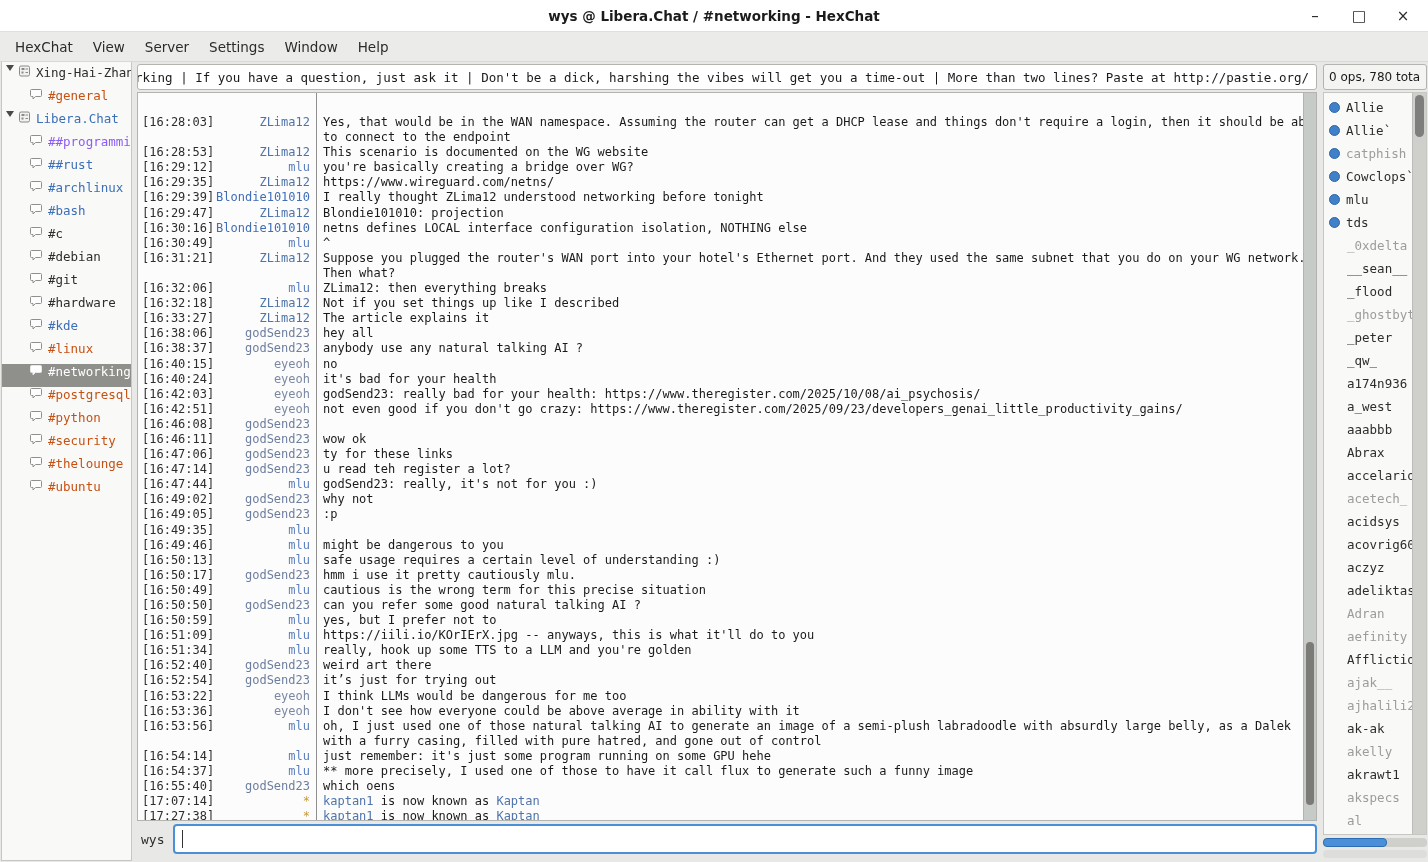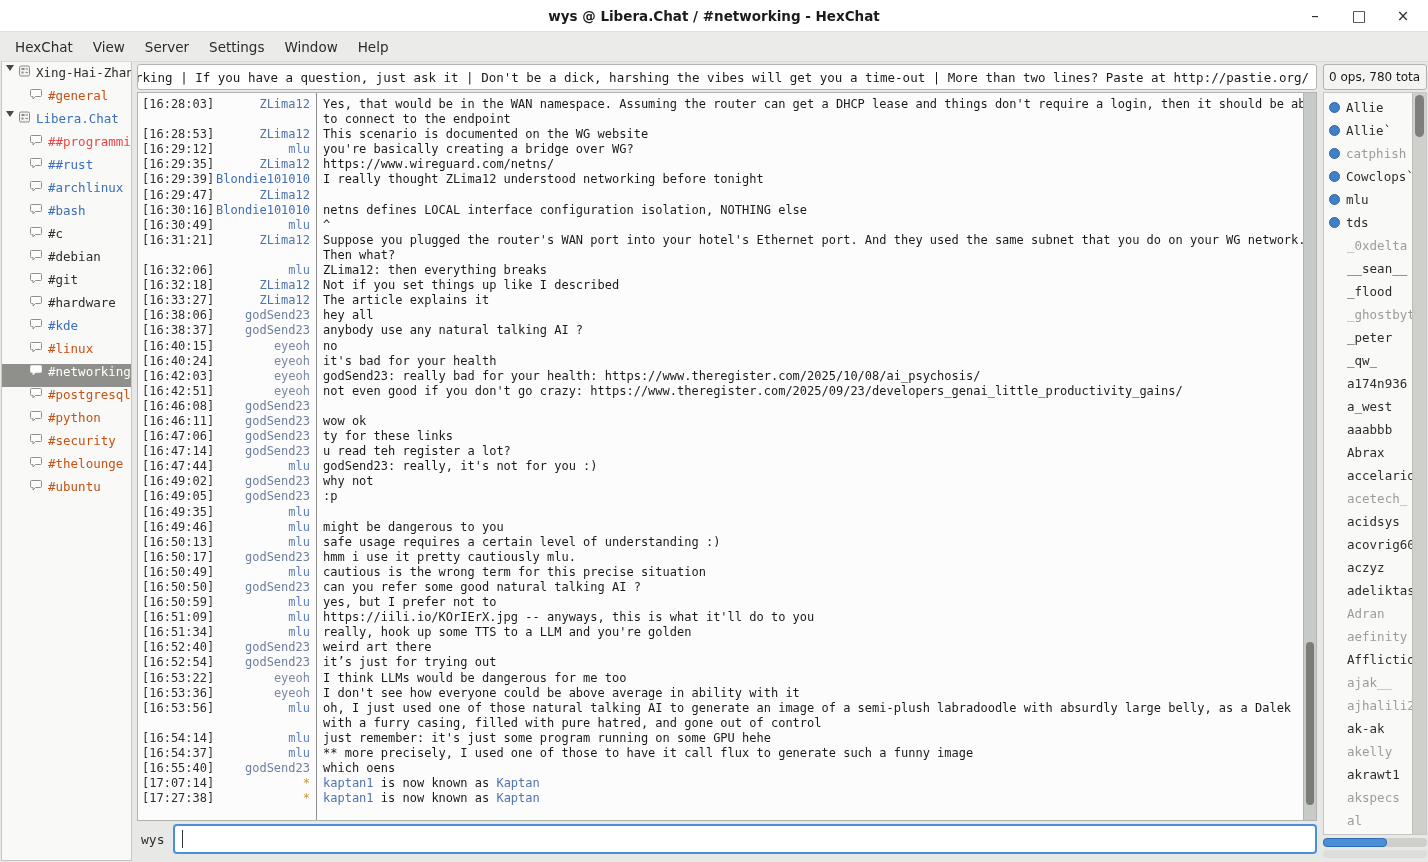--- a/index.html
+++ b/index.html
@@ -39,21 +39,21 @@
   .tree-label { overflow:hidden; }
 
   
   .mid { flex:1; min-width:0; display:flex; flex-direction:column; padding:2px 4px 0 5px; }
   .topic-box { height:26px; flex:none; background:#ffffff; border:1px solid #b3b3af;
     border-radius:3px; display:flex; align-items:center; justify-content:flex-end;
     padding:0 7px; overflow:hidden; white-space:pre;
     font-family:"DejaVu Sans Mono", monospace; font-size:12.5px; color:#1a1a1a; }
   .chat-area { flex:1; margin-top:2px; background:#fcfcfc; border:1px solid #b3b3af;
     position:relative; overflow:hidden; display:flex; }
-  .chat-lines { flex:1; min-width:0; padding:4px 0 0 4px; overflow:hidden;
+  .chat-lines { flex:1; min-width:0; padding:22px 0 0 4px; overflow:hidden;
     font-family:"DejaVu Sans Mono", monospace; font-size:12px; }
   .chat-row { display:flex; white-space:pre; height:15.1px; align-items:baseline; }
   .c-time { width:74px; flex:none; color:#2d2d2d; }
   .c-nick { width:100px; flex:none; text-align:right; padding-right:6px; overflow:hidden; }
   .c-msg { flex:1; min-width:0; overflow:hidden; padding-left:7px; color:#1a1a1a; }
   .vsep { position:absolute; left:178px; top:0; bottom:0; width:1px; background:#8f8f8d; }
   .chat-scroll { width:13px; flex:none; background:#c7cbc7; border-left:1px solid #b3b3af;
     position:relative; }
   .chat-thumb { position:absolute; left:2px; right:2px; top:75.5%; height:22.5%;
     background:#7b7b78; border-radius:6px; }
@@ -125,21 +125,21 @@
           </svg></span><span class="tree-label" style="color: rgb(199, 81, 19);">#general</span></div>
       <div class="tree-row server"><div class="expander"></div><span class="tree-ico"><svg width="13" height="13" viewBox="0 0 13 13">
             <rect x="1.5" y="1" width="10" height="10" rx="1.5" fill="#f2f2f0" stroke="#8a8a88"></rect>
             <rect x="3.5" y="3" width="3" height="2" fill="#8a8a88"></rect>
             <rect x="3.5" y="6.5" width="2" height="2" fill="#8a8a88"></rect>
             <line x1="7.5" y1="4" x2="10" y2="4" stroke="#8a8a88"></line>
             <line x1="7.5" y1="7.5" x2="10" y2="7.5" stroke="#8a8a88"></line>
           </svg></span><span class="tree-label" style="color: rgb(60, 111, 184);">Libera.Chat</span></div>
       <div class="tree-row channel"><span class="tree-ico"><svg width="14" height="13" viewBox="0 0 14 13">
             <path d="M2.5 1.5h9a1 1 0 0 1 1 1v5a1 1 0 0 1-1 1h-5l-2.5 2.5v-2.5h-1.5a1 1 0 0 1-1-1v-5a1 1 0 0 1 1-1z" fill="#fdfdfd" stroke="#8f8f8d"></path>
-          </svg></span><span class="tree-label" style="color: #ef4444;">##programmi</span></div>
+          </svg></span><span class="tree-label" style="color: #8b5cf6;">##programmi</span></div>
       <div class="tree-row channel"><span class="tree-ico"><svg width="14" height="13" viewBox="0 0 14 13">
             <path d="M2.5 1.5h9a1 1 0 0 1 1 1v5a1 1 0 0 1-1 1h-5l-2.5 2.5v-2.5h-1.5a1 1 0 0 1-1-1v-5a1 1 0 0 1 1-1z" fill="#fdfdfd" stroke="#8f8f8d"></path>
           </svg></span><span class="tree-label" style="color: rgb(60, 111, 184);">##rust</span></div>
       <div class="tree-row channel"><span class="tree-ico"><svg width="14" height="13" viewBox="0 0 14 13">
             <path d="M2.5 1.5h9a1 1 0 0 1 1 1v5a1 1 0 0 1-1 1h-5l-2.5 2.5v-2.5h-1.5a1 1 0 0 1-1-1v-5a1 1 0 0 1 1-1z" fill="#fdfdfd" stroke="#8f8f8d"></path>
           </svg></span><span class="tree-label" style="color: rgb(60, 111, 184);">#archlinux</span></div>
       <div class="tree-row channel"><span class="tree-ico"><svg width="14" height="13" viewBox="0 0 14 13">
             <path d="M2.5 1.5h9a1 1 0 0 1 1 1v5a1 1 0 0 1-1 1h-5l-2.5 2.5v-2.5h-1.5a1 1 0 0 1-1-1v-5a1 1 0 0 1 1-1z" fill="#fdfdfd" stroke="#8f8f8d"></path>
           </svg></span><span class="tree-label" style="color: rgb(60, 111, 184);">#bash</span></div>
       <div class="tree-row channel"><span class="tree-ico"><svg width="14" height="13" viewBox="0 0 14 13">
@@ -183,21 +183,21 @@
   <div class="mid">
     <div class="topic-box">uter Networking | If you have a question, just ask it | Don't be a dick, harshing the vibes will get you a time-out | More than two lines? Paste at http://pastie.org/</div>
     <div class="chat-area">
       <div class="chat-lines">
           <div class="chat-row"><span class="c-time">[16:28:03]</span><span class="c-nick" style="color: rgb(78, 115, 168);">ZLima12</span><span class="c-msg"><span>Yes, that would be in the WAN namespace. Assuming the router can get a DHCP lease and things don't require a login, then it should be able</span></span></div>
           <div class="chat-row"><span class="c-time"></span><span class="c-nick"></span><span class="c-msg"><span>to connect to the endpoint</span></span></div>
           <div class="chat-row"><span class="c-time">[16:28:53]</span><span class="c-nick" style="color: rgb(78, 115, 168);">ZLima12</span><span class="c-msg"><span>This scenario is documented on the WG website</span></span></div>
           <div class="chat-row"><span class="c-time">[16:29:12]</span><span class="c-nick" style="color: rgb(91, 127, 189);">mlu</span><span class="c-msg"><span>you're basically creating a bridge over WG?</span></span></div>
           <div class="chat-row"><span class="c-time">[16:29:35]</span><span class="c-nick" style="color: rgb(78, 115, 168);">ZLima12</span><span class="c-msg"><span>https://www.wireguard.com/netns/</span></span></div>
           <div class="chat-row"><span class="c-time">[16:29:39]</span><span class="c-nick" style="color: rgb(63, 109, 182);">Blondie101010</span><span class="c-msg"><span>I really thought ZLima12 understood networking before tonight</span></span></div>
-          <div class="chat-row"><span class="c-time">[16:29:47]</span><span class="c-nick" style="color: rgb(78, 115, 168);">ZLima12</span></div>
+          <div class="chat-row"><span class="c-time">[16:29:47]</span><span class="c-nick" style="color: rgb(78, 115, 168);">ZLima12</span><span class="c-msg"><span>Blondie101010: projection</span></span></div>
           <div class="chat-row"><span class="c-time">[16:30:16]</span><span class="c-nick" style="color: rgb(63, 109, 182);">Blondie101010</span><span class="c-msg"><span>netns defines LOCAL interface configuration isolation, NOTHING else</span></span></div>
           <div class="chat-row"><span class="c-time">[16:30:49]</span><span class="c-nick" style="color: rgb(91, 127, 189);">mlu</span><span class="c-msg"><span>^</span></span></div>
           <div class="chat-row"><span class="c-time">[16:31:21]</span><span class="c-nick" style="color: rgb(78, 115, 168);">ZLima12</span><span class="c-msg"><span>Suppose you plugged the router's WAN port into your hotel's Ethernet port. And they used the same subnet that you do on your WG network.</span></span></div>
           <div class="chat-row"><span class="c-time"></span><span class="c-nick"></span><span class="c-msg"><span>Then what?</span></span></div>
           <div class="chat-row"><span class="c-time">[16:32:06]</span><span class="c-nick" style="color: rgb(91, 127, 189);">mlu</span><span class="c-msg"><span>ZLima12: then everything breaks</span></span></div>
           <div class="chat-row"><span class="c-time">[16:32:18]</span><span class="c-nick" style="color: rgb(78, 115, 168);">ZLima12</span><span class="c-msg"><span>Not if you set things up like I described</span></span></div>
           <div class="chat-row"><span class="c-time">[16:33:27]</span><span class="c-nick" style="color: rgb(78, 115, 168);">ZLima12</span><span class="c-msg"><span>The article explains it</span></span></div>
           <div class="chat-row"><span class="c-time">[16:38:06]</span><span class="c-nick" style="color: rgb(109, 126, 158);">godSend23</span><span class="c-msg"><span>hey all</span></span></div>
           <div class="chat-row"><span class="c-time">[16:38:37]</span><span class="c-nick" style="color: rgb(109, 126, 158);">godSend23</span><span class="c-msg"><span>anybody use any natural talking AI ?</span></span></div>
           <div class="chat-row"><span class="c-time">[16:40:15]</span><span class="c-nick" style="color: rgb(123, 137, 163);">eyeoh</span><span class="c-msg"><span>no</span></span></div>

